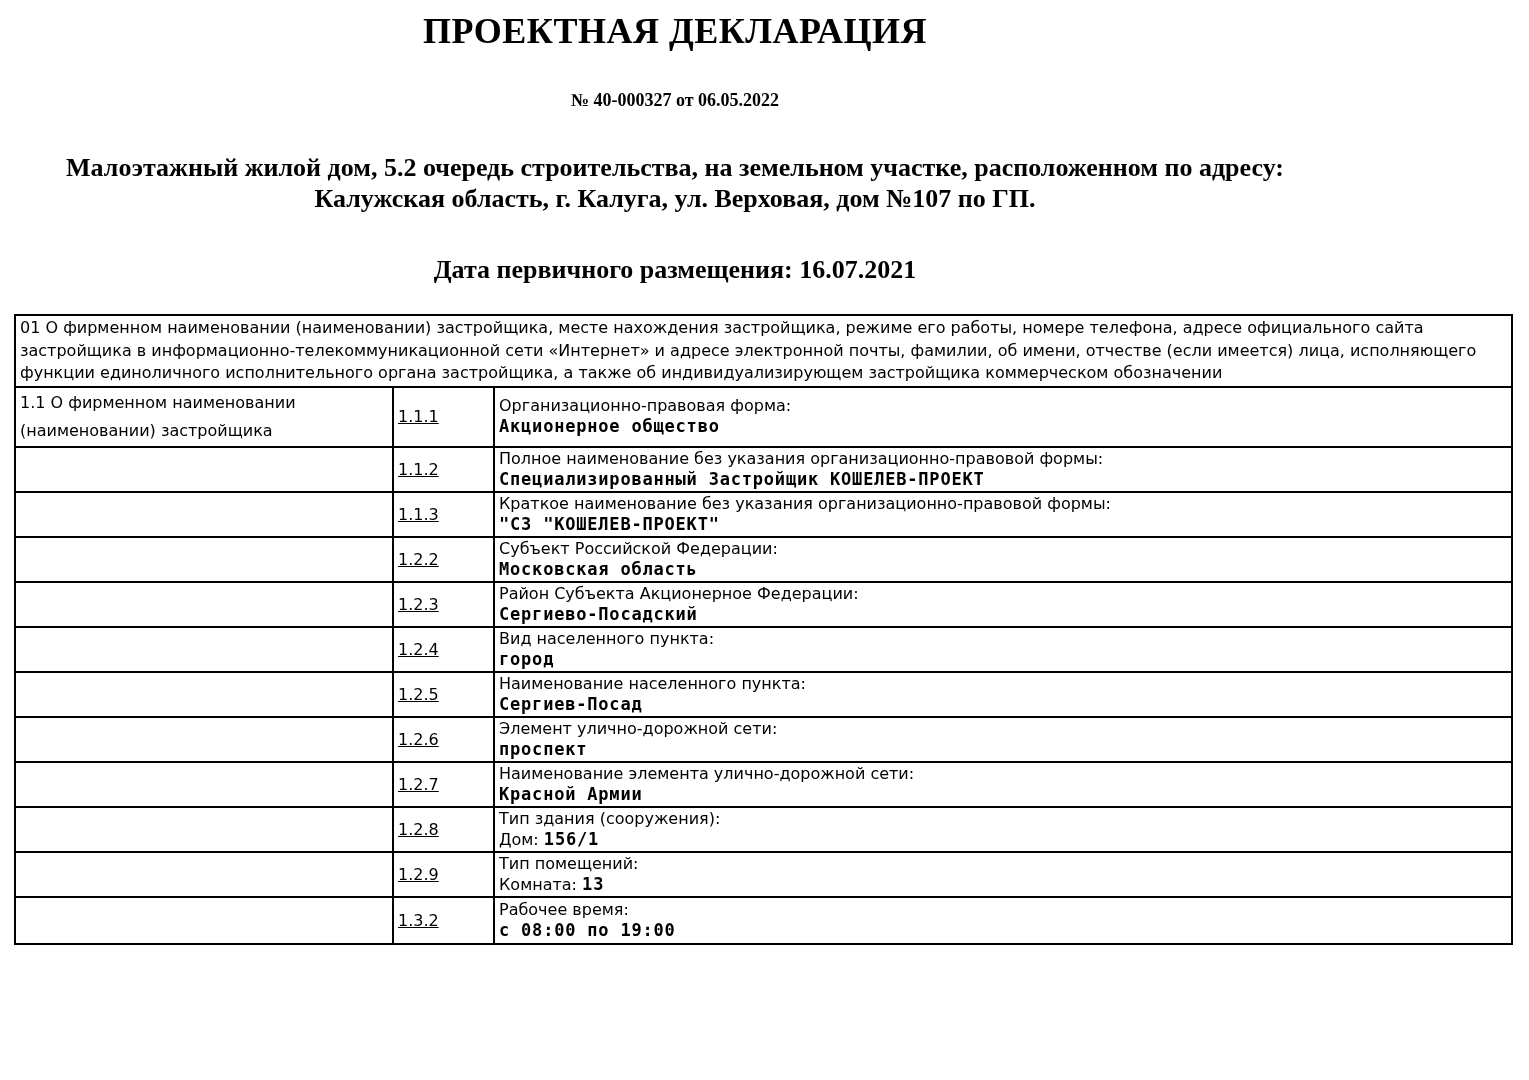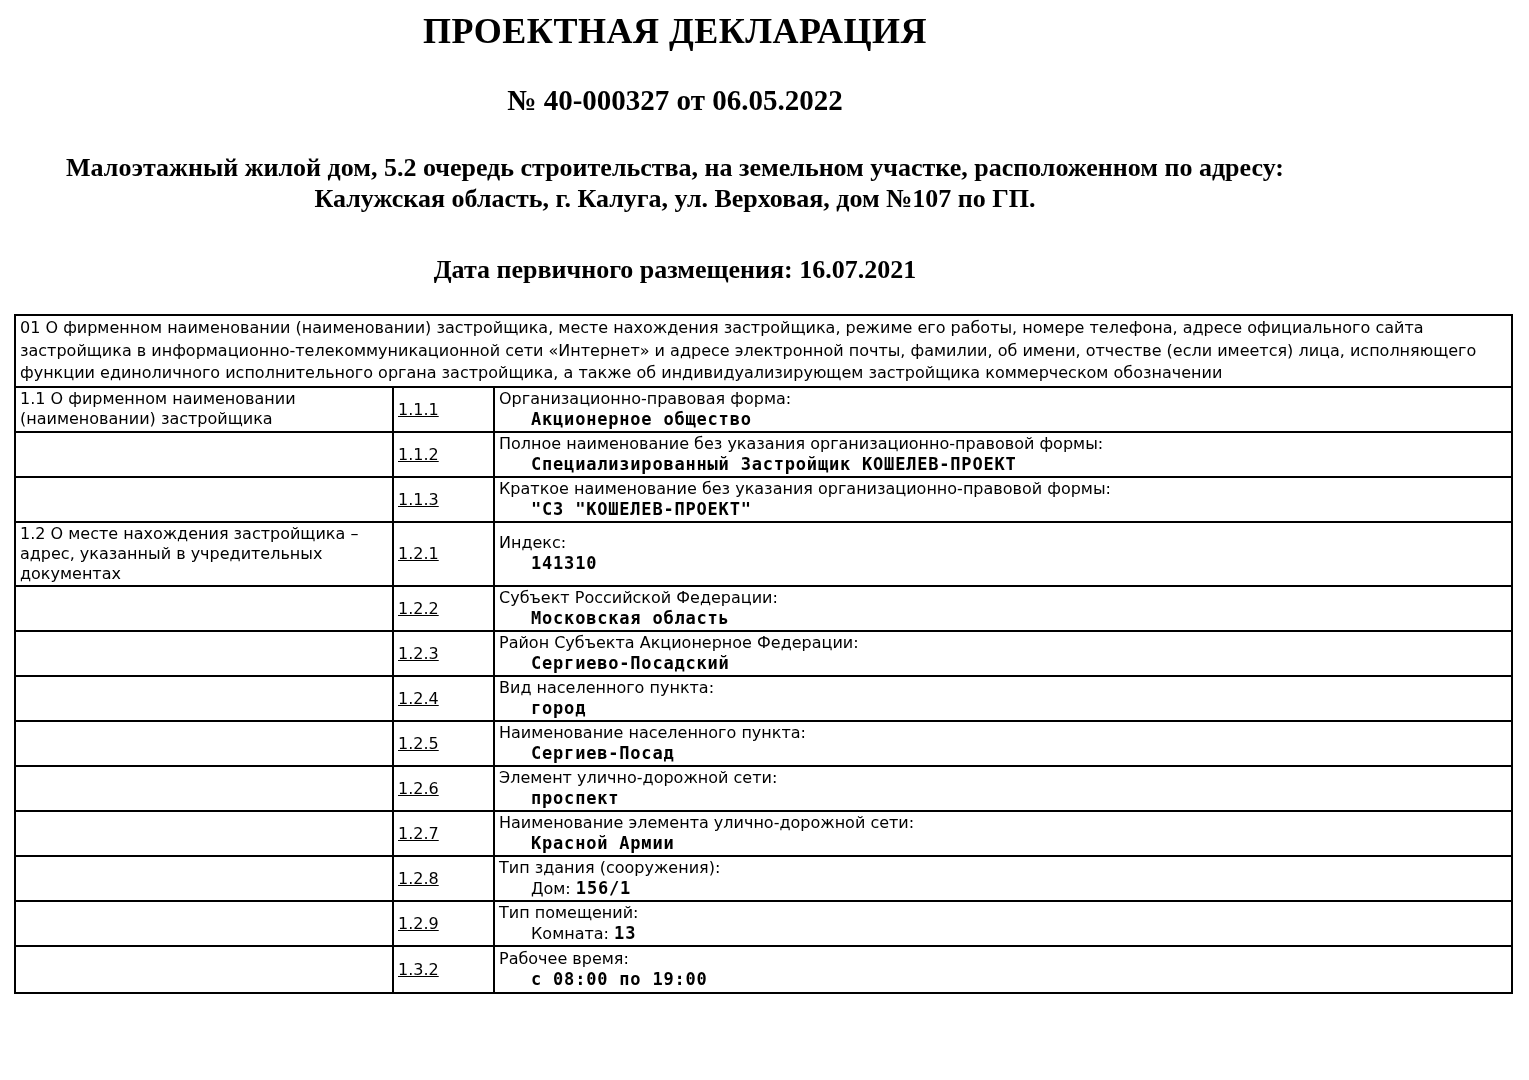--- a/index.html
+++ b/index.html
@@ -25,21 +25,21 @@
     font-weight: bold;
     font-size: 36px;
     line-height: 42px;
     letter-spacing: 0.5px;
   }
   .doc-number {
     margin-top: 34px;
     text-align: center;
     font-family: "Liberation Serif", serif;
     font-weight: bold;
-    font-size: 29px;
+    font-size: 18px;
     line-height: 28px;
   }
   .doc-subtitle {
     margin-top: 38px;
     text-align: center;
     font-family: "Liberation Serif", serif;
     font-weight: bold;
     font-size: 26px;
     line-height: 31px;
   }
@@ -67,41 +67,40 @@
     overflow: hidden;
   }
   td.section-header {
     vertical-align: top;
     line-height: 22.5px;
     padding: 2px 5px;
     height: 69px;
   }
   td.c1 {
     vertical-align: top;
-    line-height: 20px;
+    line-height: 28px;
     padding: 2px 4px;
   }
   td.c2 {
     vertical-align: middle;
     padding-left: 8px;
     text-decoration: underline;
   }
   td.c3 {
     vertical-align: middle;
     padding-left: 9px;
   }
   .field-label { line-height: 20px; }
   .field-value {
     line-height: 21px;
     font-family: "DejaVu Sans Mono", monospace;
     font-weight: bold;
     font-size: 17px;
     letter-spacing: 0.8px;
     white-space: nowrap;
-    margin-left: 32px;
   }
   .value-prefix {
     font-family: "DejaVu Sans", sans-serif;
     font-weight: normal;
     font-size: 16px;
     letter-spacing: 0;
   }
   tr.h45 { height: 45px; }
   tr.h47 { height: 47px; }
   tr.h63 { height: 63px; }
@@ -154,28 +153,20 @@
 
     <tr class="h45">
       <td class="c1"></td>
       <td class="c2">1.1.3</td>
       <td class="c3">
         <div class="field-label">Краткое наименование без указания организационно-правовой формы:</div>
         <div class="field-value"><span class="value-prefix"></span><span>"СЗ "КОШЕЛЕВ-ПРОЕКТ"</span></div>
       </td>
     </tr>
 
-    <tr class="h63">
-      <td class="c1">1.2 О месте нахождения застройщика – адрес, указанный в учредительных документах</td>
-      <td class="c2">1.2.1</td>
-      <td class="c3">
-        <div class="field-label">Индекс:</div>
-        <div class="field-value"><span class="value-prefix"></span><span>141310</span></div>
-      </td>
-    </tr>
 
     <tr class="h45">
       <td class="c1"></td>
       <td class="c2">1.2.2</td>
       <td class="c3">
         <div class="field-label">Субъект Российской Федерации:</div>
         <div class="field-value"><span class="value-prefix"></span><span>Московская область</span></div>
       </td>
     </tr>
 

